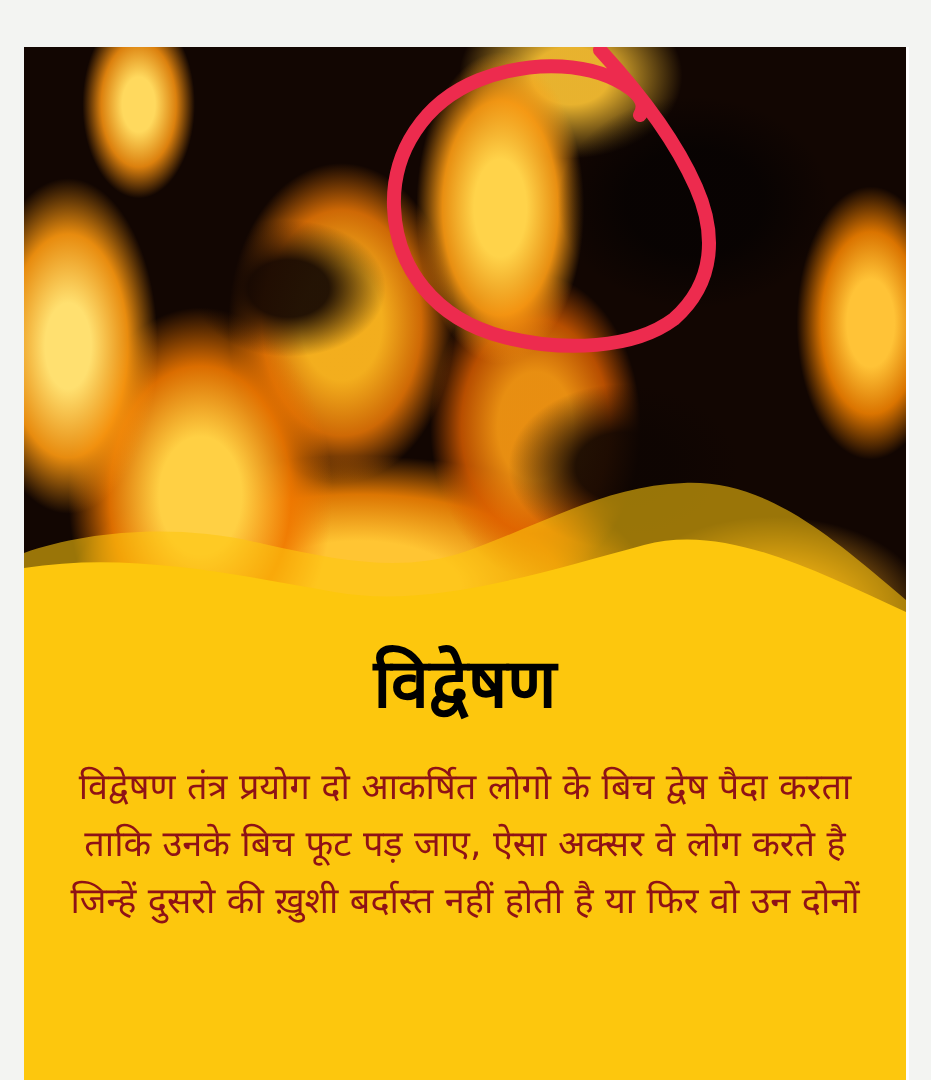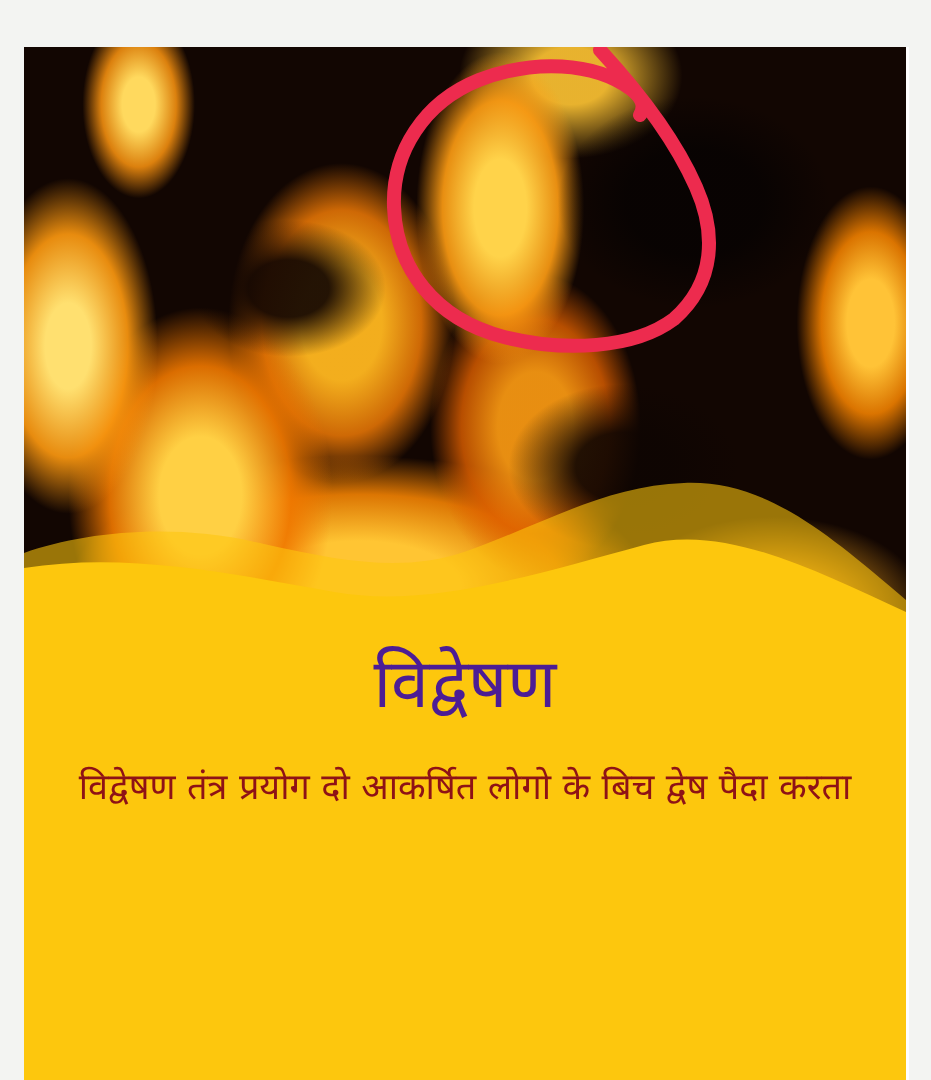--- a/index.html
+++ b/index.html
@@ -34,22 +34,22 @@
   .photo svg.circle{position:absolute;left:0;top:0;width:100%;height:100%;}
   
   .waves{position:absolute;left:0;top:413px;width:882px;height:162px;}
   
   .panel{
     position:absolute;left:0;top:575px;right:0;bottom:0;
     background:#fdc70d;text-align:center;
   }
   .title{
     margin-top:22px;
-    font-size:68px;line-height:80px;font-weight:400;
-    color:#4c1d95;
+    font-size:68px;line-height:80px;font-weight:700;
+    color:#000000;
   }
   .para{margin-top:34px;padding:0 26px;}
   .para .line{
     font-size:36px;line-height:57px;font-weight:400;
     color:#8e1216;white-space:nowrap;
   }
 </style>
 </head>
 <body>
 
@@ -77,16 +77,18 @@
     <path d="M0 108 C 100 92, 200 112, 310 132
              C 400 148, 500 118, 620 85
              C 700 63, 790 110, 882 152
              L 882 162 L 0 162 Z" fill="#fdc70d"></path>
   </svg>
 
   <div class="panel">
     <div class="title">विद्वेषण</div>
     <div class="para">
       <div class="line">विद्वेषण तंत्र प्रयोग दो आकर्षित लोगो के बिच द्वेष पैदा करता</div>
+      <div class="line">ताकि उनके बिच फूट पड़ जाए, ऐसा अक्सर वे लोग करते है</div>
+      <div class="line">जिन्हें दुसरो की ख़ुशी बर्दास्त नहीं होती है या फिर वो उन दोनों</div>
     </div>
   </div>
 
 </div>
 
 </body></html>

